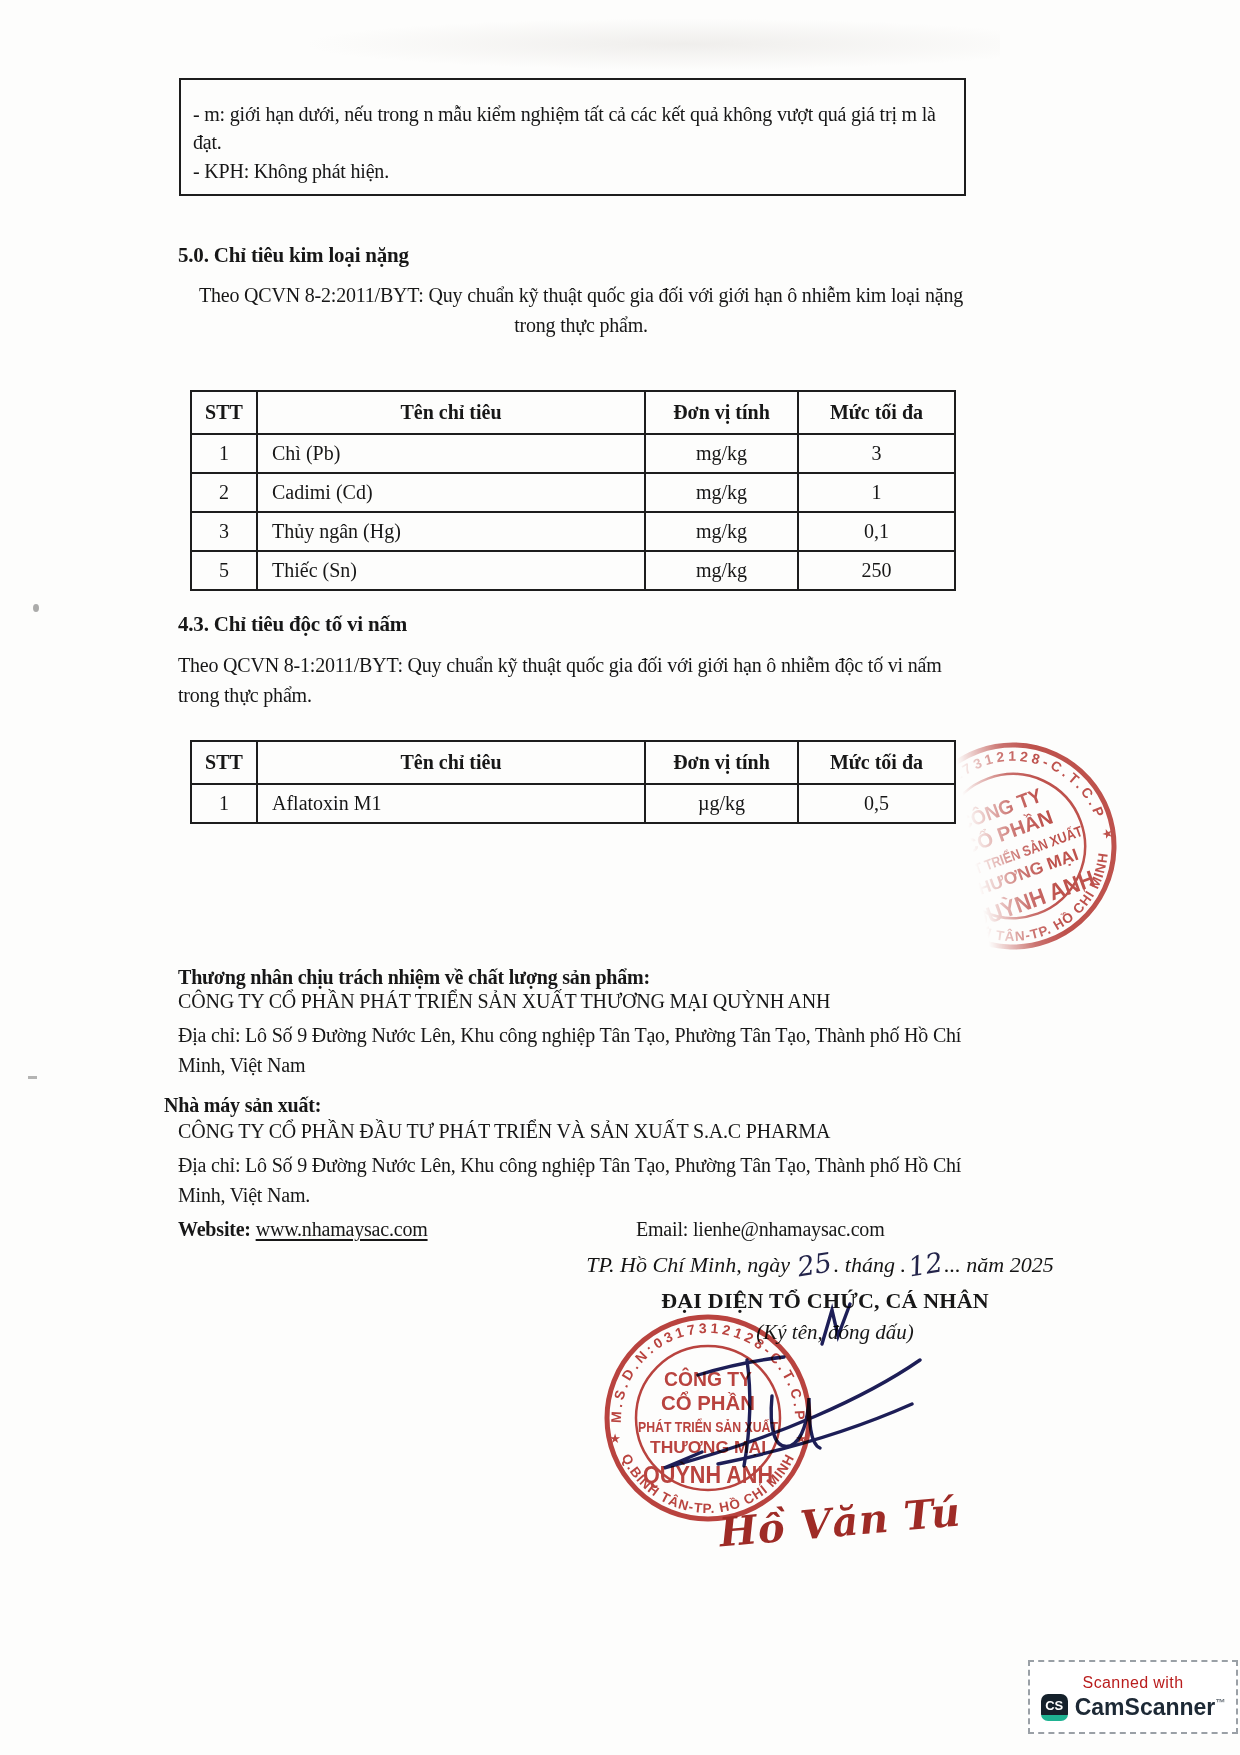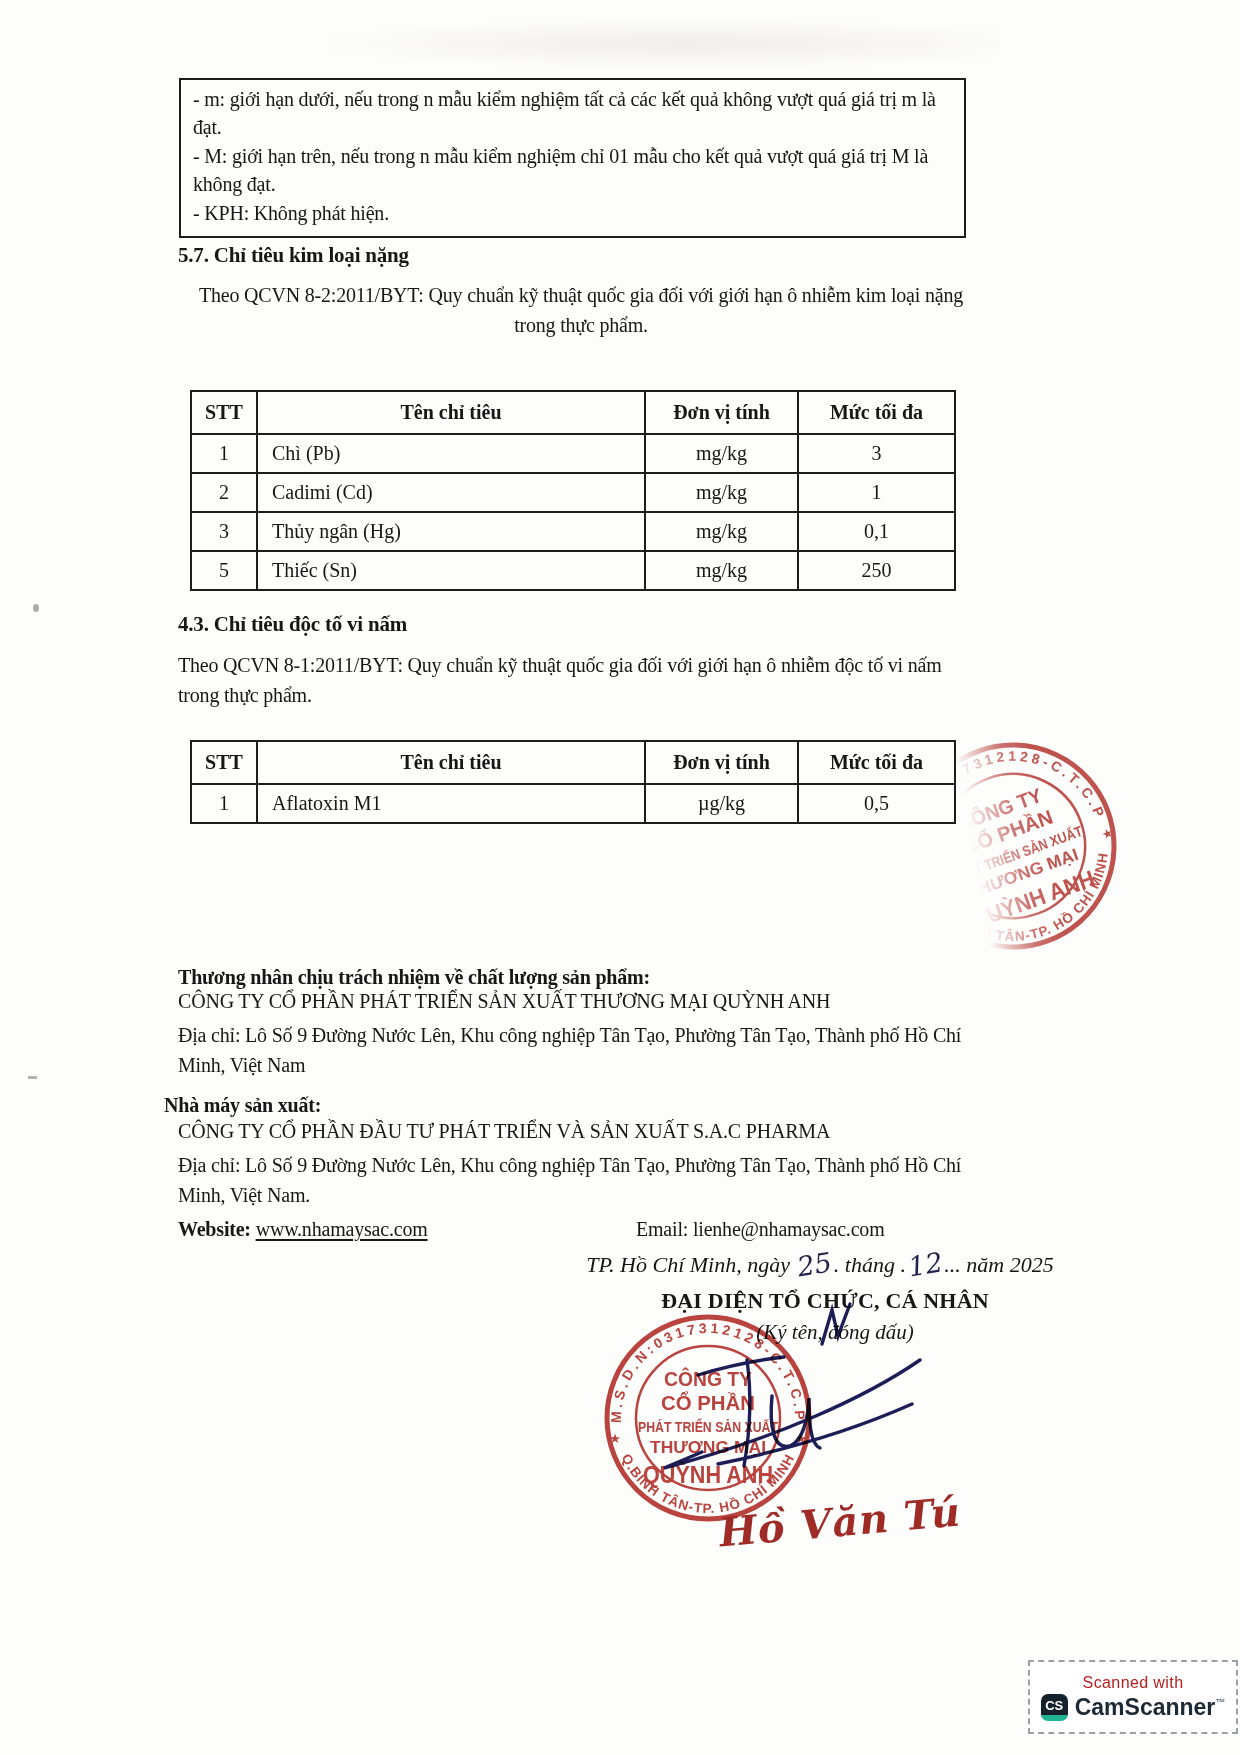--- a/index.html
+++ b/index.html
@@ -12,21 +12,21 @@
   .abs{position:absolute;}
   .smudge{
     left:300px;top:18px;width:700px;height:52px;
     background:radial-gradient(ellipse at 55% 50%, rgba(168,160,152,.16), rgba(168,160,152,0) 70%);
   }
   .speck1{left:33px;top:604px;width:6px;height:8px;border-radius:50%;background:rgba(70,70,70,.45);}
   .speck2{left:28px;top:1076px;width:9px;height:3px;background:rgba(70,70,70,.4);}
   .note-box{
     left:179px;top:78px;width:759px;
     border:2.5px solid #1d1d1d;
-    padding:5px 12px 9px 12px;
+    padding:20px 12px 9px 12px;
     font-size:20px;line-height:1.42;letter-spacing:-0.2px;
   }
   .note-line{margin:0;}
   .h-sec{font-weight:bold;font-size:21px;letter-spacing:-0.2px;}
   .para{font-size:20px;line-height:1.52;letter-spacing:-0.2px;}
   .doc-table{
     border-collapse:collapse;table-layout:fixed;
     font-size:20px;
   }
   .doc-table th,.doc-table td{
@@ -83,25 +83,24 @@
 <body>
 
 <div class="page">
 
   <div class="abs smudge"></div>
   <div class="abs speck1"></div>
   <div class="abs speck2"></div>
 
   <div class="abs note-box">
     <p class="note-line">- m: giới hạn dưới, nếu trong n mẫu kiểm nghiệm tất cả các kết quả không vượt quá giá trị m là đạt.</p>
-    <p class="note-line">- M: giới hạn trên, nếu trong n mẫu kiểm nghiệm chỉ 01 mẫu cho kết quả vượt quá giá trị M là không đạt.</p>
     <p class="note-line">- KPH: Không phát hiện.</p>
   </div>
 
-  <div class="abs h-sec" style="left:178px;top:243px;">5.7. Chỉ tiêu kim loại nặng</div>
+  <div class="abs h-sec" style="left:178px;top:243px;">5.0. Chỉ tiêu kim loại nặng</div>
   <div class="abs para" style="left:178px;top:280px;width:806px;text-align:center;">Theo QCVN 8-2:2011/BYT: Quy chuẩn kỹ thuật quốc gia đối với giới hạn ô nhiễm kim loại nặng trong thực phẩm.</div>
 
   <table class="abs doc-table" style="left:190px;top:390px;">
     <colgroup>
         <col class="col-stt">
         <col class="col-name">
         <col class="col-unit">
         <col class="col-max">
       </colgroup>
     <tbody>

